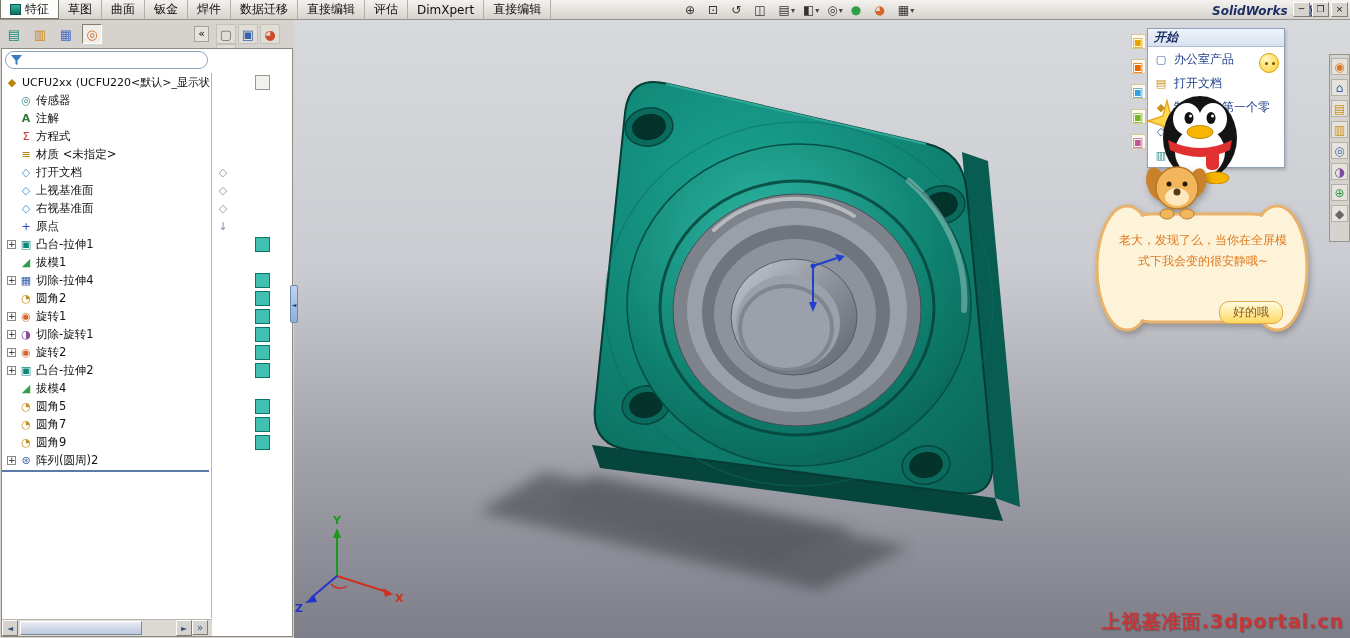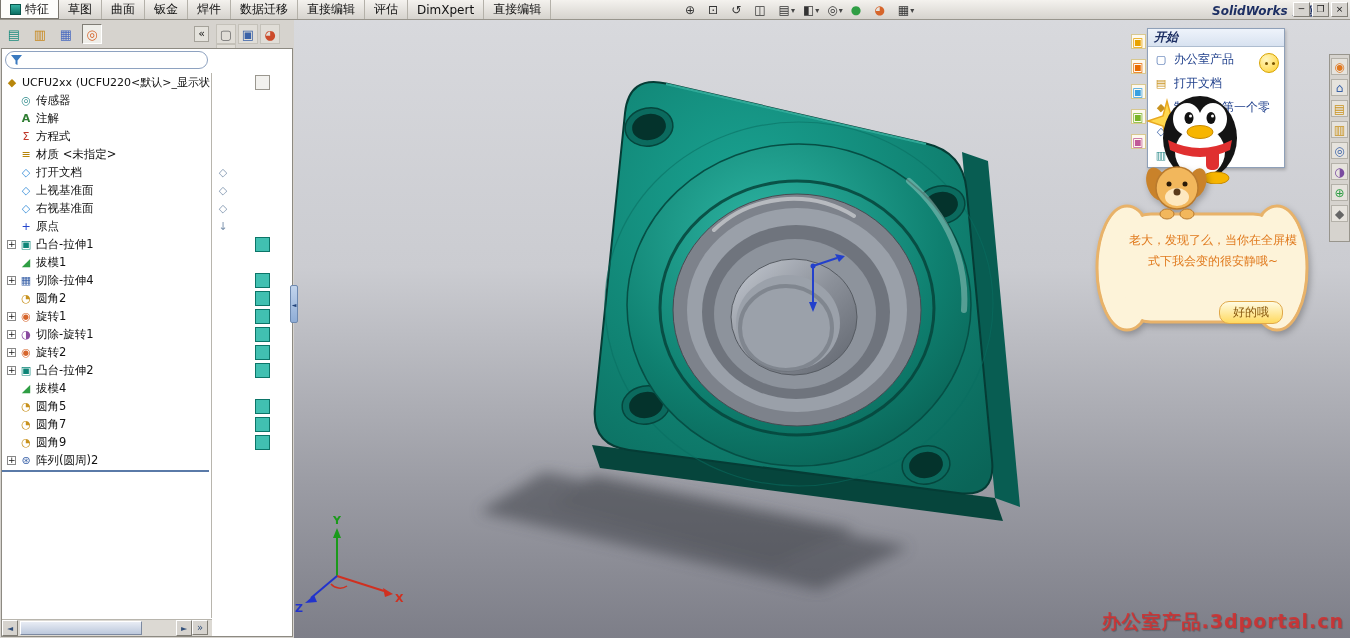--- a/index.html
+++ b/index.html
@@ -65,21 +65,21 @@
 .side-ic{width:15px;height:15px;display:flex;align-items:center;justify-content:center;font-size:12px;background:#fdf9ee;border:1px solid #d8c890}
 
 
 .right-strip{position:absolute;right:0;top:34px;width:21px;height:188px;background:#d6d3ce;border:1px solid #98958d;display:flex;flex-direction:column;align-items:center;padding-top:3px;gap:4px}
 .rs-ic{width:17px;height:17px;display:flex;align-items:center;justify-content:center;font-size:12px;background:#e6e3dd;border:1px solid #b4b1a9}
 
 
 .sparkle{position:absolute;left:850px;top:78px;z-index:71}
 .penguin{position:absolute;left:860px;top:62px;z-index:72}
 .bonewrap{position:absolute;left:797px;top:168px;width:222px;height:160px;z-index:73;filter:drop-shadow(2px 3px 3px rgba(0,0,0,.25))}
-.bone-text{position:absolute;left:36px;top:42px;width:172px;color:#e07a1e;font-size:12px;line-height:1.75;text-align:center;z-index:2}
+.bone-text{position:absolute;left:26px;top:42px;width:172px;color:#e07a1e;font-size:12px;line-height:1.75;text-align:center;z-index:2}
 .bone-btn{position:absolute;right:30px;bottom:24px;background:linear-gradient(#fffbe2,#ffd95e);border:1px solid #e0a84a;border-radius:10px;padding:2px 13px;color:#8a5a10;font-size:12px;z-index:2}
 .dog{position:absolute;left:46px;top:-30px;z-index:3}
 </style>
 </head>
 <body>
 
 <div class="app">
 
   <div class="menubar">
     <div class="tabs">
@@ -659,16 +659,16 @@
         <circle cx="40" cy="34" r="3.5" fill="#5a3a1a"></circle>
         <circle cx="32" cy="26" r="2.5" fill="#2a1a08"></circle>
         <circle cx="48" cy="26" r="2.5" fill="#2a1a08"></circle>
         <ellipse cx="30" cy="56" rx="7" ry="5" fill="#f2b75c" stroke="#b97a2e"></ellipse>
         <ellipse cx="50" cy="56" rx="7" ry="5" fill="#f2b75c" stroke="#b97a2e"></ellipse>
       </svg>
       <div class="bone-text">老大，发现了么，当你在全屏模式下我会变的很安静哦~</div>
       <div class="bone-btn">好的哦</div>
     </div>
 
-    <div class="watermark">办公室产品.3dportal.cn</div>
+    <div class="watermark">上视基准面.3dportal.cn</div>
   </div>
 
 </div>
 
 </body></html>

